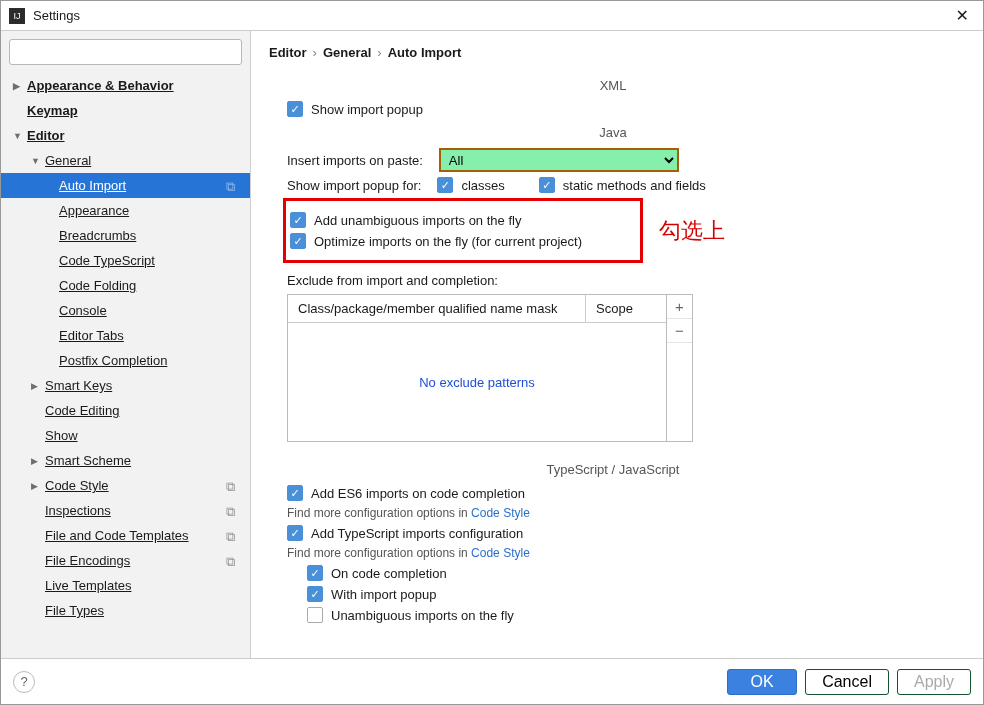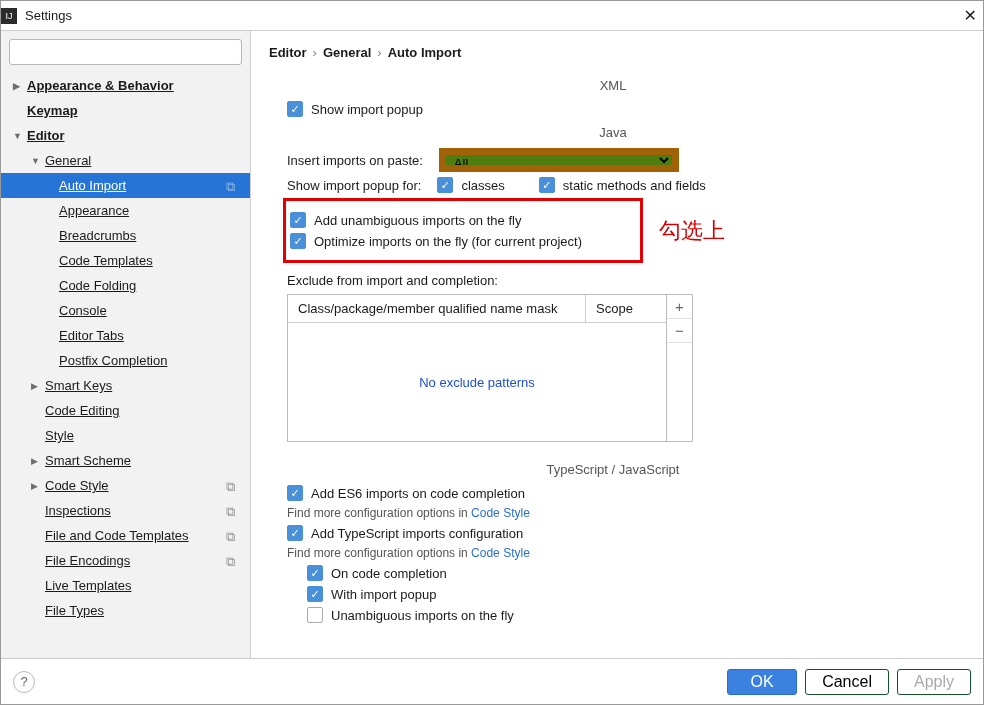--- a/index.html
+++ b/index.html
@@ -1,17 +1,17 @@
 <!DOCTYPE html>
 <html><head>
 <meta charset="utf-8">
 <style>
 * { box-sizing: border-box; margin: 0; padding: 0; }
 body { font-family: "Segoe UI", Arial, sans-serif; font-size: 13px; color: #1a1a1a; background: #fff; width: 984px; height: 705px; overflow: hidden; display: flex; flex-direction: column; border: 1px solid #999; }
-.titlebar { height: 30px; display: flex; align-items: center; padding: 0 0; border-bottom: 1px solid #ccc; }
+.titlebar { height: 30px; display: flex; align-items: center; padding: 0 8px; border-bottom: 1px solid #ccc; }
 .titlebar .app-icon { width: 16px; height: 16px; background: #2b2b2b; color: #fff; font-size: 9px; display: flex; align-items: center; justify-content: center; margin-right: 8px; }
 .titlebar .title { flex: 1; font-size: 13px; }
 .titlebar .close { font-size: 16px; cursor: pointer; padding: 0 6px; }
 .body-row { flex: 1; display: flex; overflow: hidden; }
 .sidebar { width: 250px; background: #f2f2f2; border-right: 1px solid #d0d0d0; display: flex; flex-direction: column; padding: 8px 0 0 0; }
 .search-wrap { padding: 0 8px 8px 8px; }
 .search { width: 100%; height: 26px; border: 1px solid #b8b8b8; border-radius: 3px; padding: 0 6px 0 24px; background: #fff; font-size: 12px; position: relative; }
 .search-box { position: relative; }
 .search-box .sicon { position: absolute; left: 7px; top: 5px; color: #888; font-size: 12px; }
 .tree { flex: 1; overflow-y: auto; padding-bottom: 8px; }
@@ -30,21 +30,21 @@
 .content-scroll { flex: 1; overflow-y: auto; padding: 0 18px 10px 18px; }
 .section-header { display: flex; align-items: center; margin: 8px 0 8px 0; flex-direction: column; }
 .section-header .sh-label { color: #555; font-size: 13px; margin-right: 8px; }
 .section-header .sh-line { flex: 1; height: 1px; background: #ccc; }
 .row { display: flex; align-items: center; margin: 5px 0 5px 18px; gap: 8px; }
 .row.indent2 { margin-left: 38px; }
 .checkbox { width: 16px; height: 16px; border: 1px solid #4a90d9; border-radius: 2px; background: #4a90d9; color: #fff; display: inline-flex; align-items: center; justify-content: center; font-size: 11px; line-height: 1; cursor: pointer; flex-shrink: 0; }
 .checkbox.unchecked { background: #fff; border-color: #aaa; color: transparent; }
 .label-txt { font-size: 13px; }
 .field-label { font-size: 13px; margin-right: 8px; }
-select.combo { height: 24px; border: 7px solid #a16207; background: #4d7c0f; font-size: 13px; padding: 0 4px; min-width: 240px; }
+select.combo { height: 24px; border: 2px solid #a16207; background: #86efac; font-size: 13px; padding: 0 4px; min-width: 240px; }
 .highlight-box { border: 3px solid #e40000; padding: 6px 0; margin-left: 14px; width: 360px; }
 .exclude-label { margin: 10px 0 6px 18px; font-size: 13px; }
 .exclude-wrap { display: flex; margin-left: 18px; }
 .exclude-table { border: 1px solid #bbb; width: 380px; }
 .exclude-hdr { display: flex; border-bottom: 1px solid #ccc; background: #fff; }
 .exclude-hdr .col1 { flex: 1; padding: 6px 10px; border-right: 1px solid #ccc; }
 .exclude-hdr .col2 { width: 80px; padding: 6px 10px; }
 .exclude-body { height: 118px; display: flex; align-items: center; justify-content: center; color: #1d4ed8; }
 .exclude-tools { border: 1px solid #bbb; border-left: none; width: 26px; display: flex; flex-direction: column; }
 .exclude-tools .tbtn { height: 24px; display: flex; align-items: center; justify-content: center; color: #666; border-bottom: 1px solid #e3e3e3; cursor: pointer; font-size: 15px; }
@@ -98,21 +98,21 @@
           <span class="label">Auto Import</span>
           <span class="badge">⧉</span>
         </div>
       <div class="tree-item l3">
           <span class="label">Appearance</span>
         </div>
       <div class="tree-item l3">
           <span class="label">Breadcrumbs</span>
         </div>
       <div class="tree-item l3">
-          <span class="label">Code Templates</span>
+          <span class="label">Code TypeScript</span>
         </div>
       <div class="tree-item l3">
           <span class="label">Code Folding</span>
         </div>
       <div class="tree-item l3">
           <span class="label">Console</span>
         </div>
       <div class="tree-item l3">
           <span class="label">Editor Tabs</span>
         </div>
@@ -122,21 +122,21 @@
       <div class="tree-item l2">
           <span class="exp">▶</span>
           <span class="label">Smart Keys</span>
         </div>
       <div class="tree-item l2">
           <span class="exp"></span>
           <span class="label">Code Editing</span>
         </div>
       <div class="tree-item l2">
           <span class="exp"></span>
-          <span class="label">Style</span>
+          <span class="label">Show</span>
         </div>
       <div class="tree-item l2">
           <span class="exp">▶</span>
           <span class="label">Smart Scheme</span>
         </div>
       <div class="tree-item l2">
           <span class="exp">▶</span>
           <span class="label">Code Style</span>
           <span class="badge">⧉</span>
         </div>

